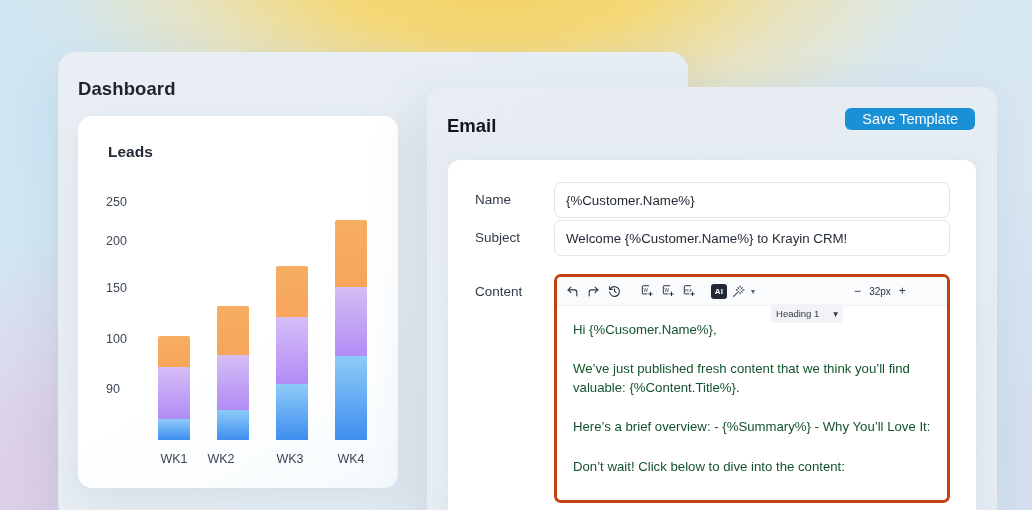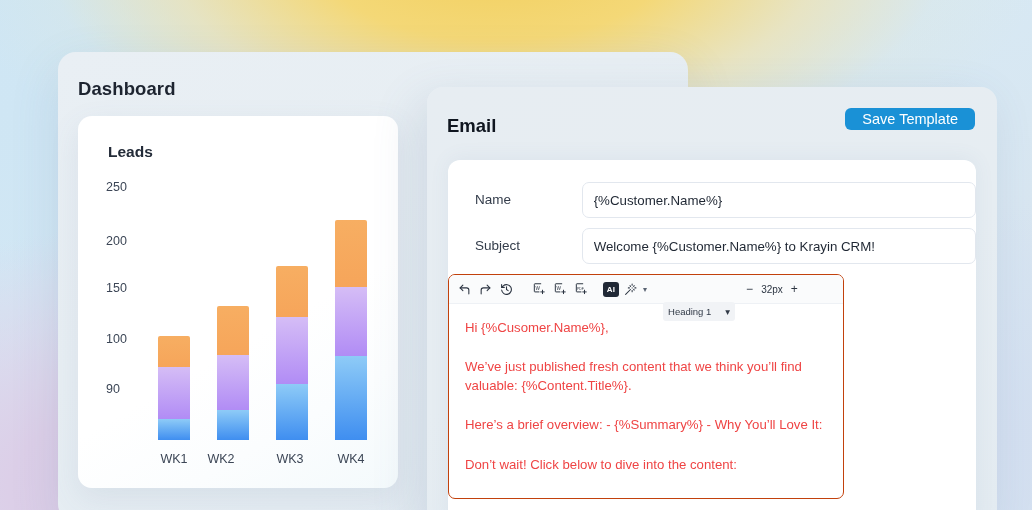--- a/index.html
+++ b/index.html
@@ -135,21 +135,20 @@
     background: #ffffff;
     border-radius: 12px 12px 0 0;
     box-shadow: 0 -2px 20px rgba(90,110,150,0.07);
     overflow: hidden;
   }
   .form-row {
     position: absolute;
     left: 0; right: 0;
     display: flex;
     align-items: flex-start;
-    gap: 28px;
   }
   .field-label {
     width: 106px;
     padding-left: 27px;
     font-size: 13.5px;
     color: #333c4a;
     line-height: 36px;
   }
   .text-input {
     width: 396px;
@@ -160,21 +159,21 @@
     background: #fff;
     font-family: "Liberation Sans", sans-serif;
     font-size: 13.3px;
     color: #1f2733;
     outline: none;
   }
 
   
   #content-editor {
     width: 396px;
-    border: 1px solid #c2410c;
+    border: 3px solid #c2410c;
     border-radius: 7px;
     background: #fff;
     overflow: hidden;
   }
   #editor-toolbar {
     display: flex;
     align-items: center;
     height: 29px;
     padding: 0 6px;
     gap: 2px;
@@ -234,40 +233,40 @@
     margin-left: 9px;
     font-size: 10px;
     color: #2c3542;
     flex: none;
   }
   .fs-btn { cursor: pointer; font-size: 12px; line-height: 1; }
   #editor-body {
     padding: 14px 16px 0 16px;
     font-size: 13.2px;
     line-height: 1.45;
-    color: #ef4444;
+    color: #14532d;
     height: 194px;
     overflow: hidden;
   }
   #editor-body p { margin-bottom: 20px; }
 </style>
 </head>
 <body>
 
 <div id="dashboard-panel">
   <div id="dashboard-title">Dashboard</div>
 
   <div id="leads-card">
     <div id="leads-heading">Leads</div>
     <div class="chart-area" id="chart-area">
         <div class="y-tick" style="top: 273.4px;">90</div>
         <div class="y-tick" style="top: 222.8px;">100</div>
         <div class="y-tick" style="top: 172.2px;">150</div>
         <div class="y-tick" style="top: 125px;">200</div>
-        <div class="y-tick" style="top: 71px;">250</div>
+        <div class="y-tick" style="top: 86px;">250</div>
         <div class="bar-col" style="left: 80px;">
           <div class="bar-stack" style="height: 104.236px;">
             <div class="seg seg-orange" style="height: 31.372px;"></div>
             <div class="seg seg-purple" style="height: 51.612px;"></div>
             <div class="seg seg-blue" style="height: 21.252px;"></div>
           </div>
         </div>
         <div class="x-label" style="left: 80px;">WK1</div>
         <div class="bar-col" style="left: 139px;">
           <div class="bar-stack" style="height: 133.584px;">
@@ -301,26 +300,27 @@
   <div id="email-title">Email</div>
   <button id="save-template-button">Save Template</button>
 
   <div id="email-form-card">
 
     <div class="form-row" style="top:22px;">
       <div class="field-label">Name</div>
       <input class="text-input" type="text" value="{%Customer.Name%}" style="">
     </div>
 
-    <div class="form-row" style="top:68px;">
+    <div class="form-row" style="top:60px;">
       <div class="field-label">Subject</div>
       <input class="text-input" type="text" value="Welcome {%Customer.Name%} to Krayin CRM!" style="">
     </div>
 
     <div class="form-row" style="top:114px;">
+      <div class="field-label">Content</div>
 
       <div id="content-editor">
 
         <div id="editor-toolbar">
           <div class="tb-btn">
             <svg width="13" height="13" viewBox="0 0 24 24" fill="none" stroke="currentColor" stroke-width="2" stroke-linecap="round" stroke-linejoin="round">
                 <polyline points="9 14 4 9 9 4"></polyline>
                 <path d="M20 20v-7a4 4 0 0 0-4-4H4"></path>
               </svg>
           </div>

